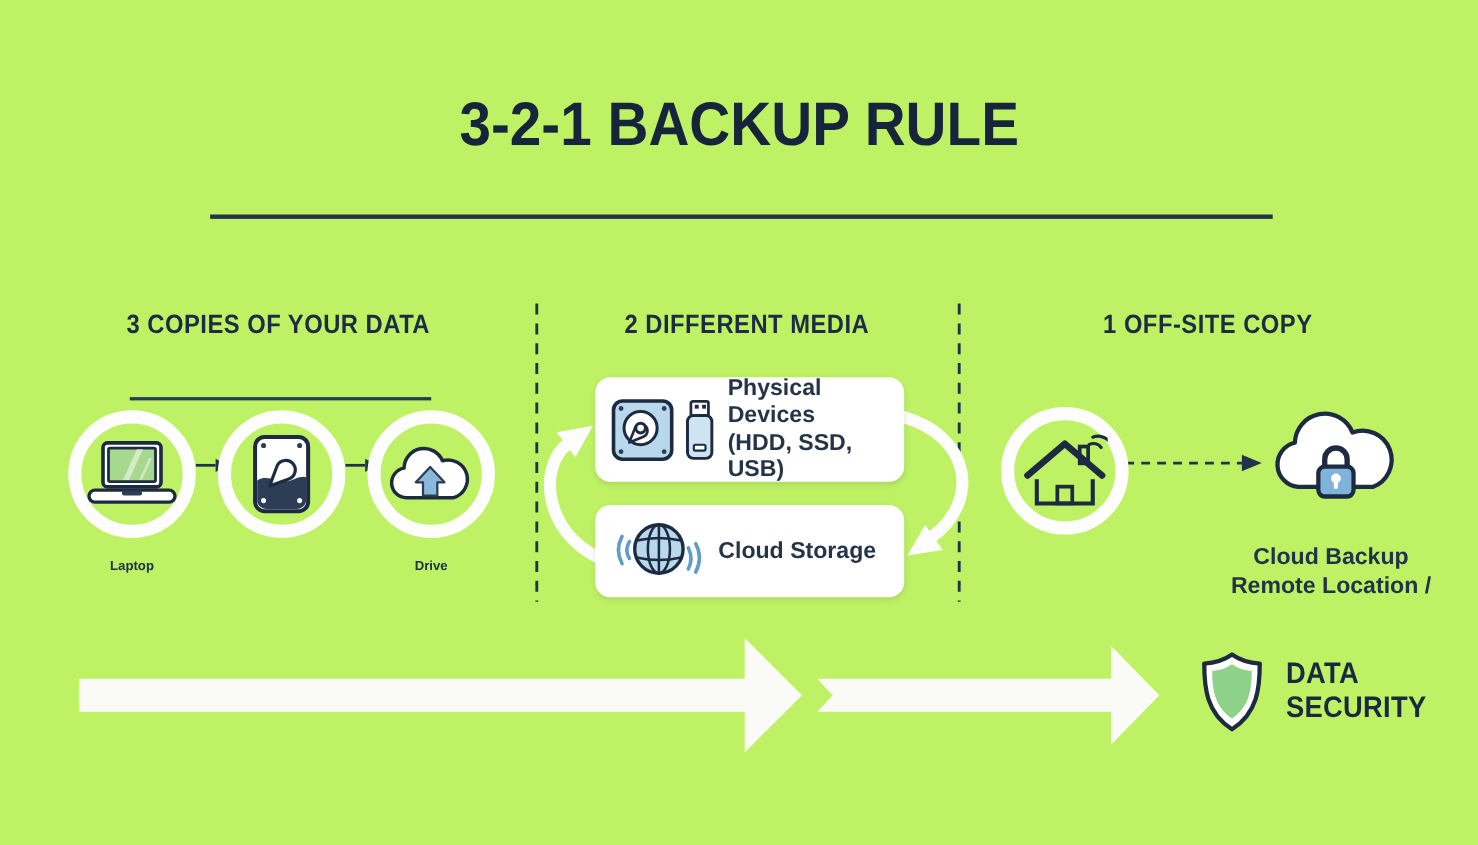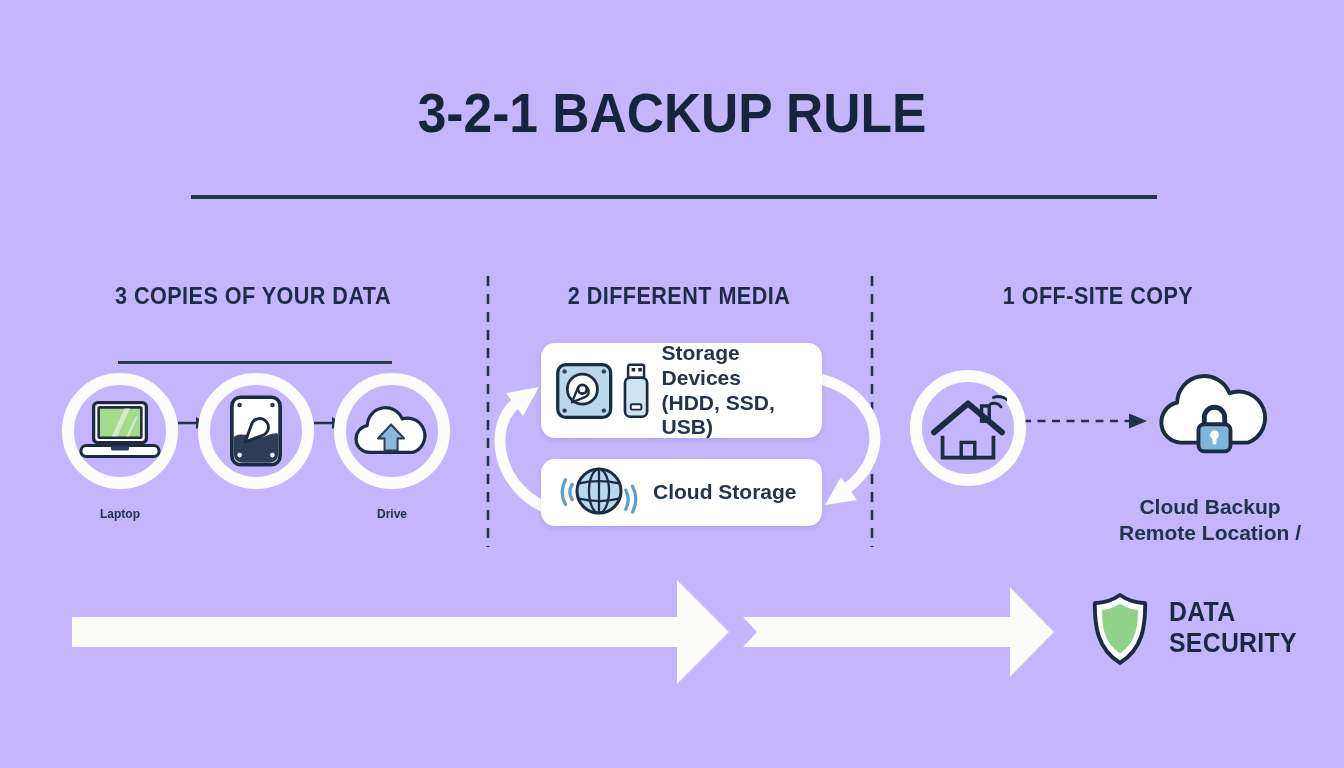--- a/index.html
+++ b/index.html
@@ -1,18 +1,18 @@
 <!DOCTYPE html>
 <html><head>
 <meta charset="utf-8">
 <style>
   html,body { margin:0; padding:0; background:#8fb6cc; }
   .canvas {
     position:relative; width:1344px; height:768px; overflow:hidden;
-    background:#c4b5fd;
+    background:#bef264;
     font-family:"Liberation Sans","DejaVu Sans",sans-serif;
     color:#1c2b42;
   }
   .abs { position:absolute; }
   .title {
     left:0; top:80px; width:100%; text-align:center;
     font-size:56px; font-weight:bold; letter-spacing:0px; color:#16253b;
     transform:scaleX(.92);
   }
   .title-rule { left:191px; top:195px; width:966px; height:3.5px; background:#233449; }
@@ -38,21 +38,21 @@
   }
   .label-laptop { left:50px;  width:140px; }
   .label-drive  { left:166px; width:180px; }
   .label-cloud  { left:322px; width:140px; }
   .card {
     position:absolute; left:541px; width:281px; background:#ffffff; border-radius:14px;
     box-shadow:0 2px 5px rgba(30,50,70,.12);
     display:flex; align-items:center; padding-left:14px; box-sizing:border-box;
   }
   .card-physical { top:343px; height:95px; }
-  .card-cloud    { top:459px; height:67px; }
+  .card-cloud    { top:459px; height:84px; }
   .card-text { margin-left:10px; font-size:21px; font-weight:bold; color:#253449; line-height:1.18; }
   .offsite-label {
     left:1082px; top:494px; width:256px; text-align:center;
     font-size:21px; font-weight:bold; color:#22324a; line-height:1.25;
   }
   .footer-label {
     left:1169px; top:597px; font-size:27px; font-weight:bold; color:#1a2940;
     line-height:1.14; letter-spacing:.3px; transform:scaleX(.92); transform-origin:left center;
     white-space:nowrap;
   }
@@ -151,21 +151,21 @@
       <circle cx="53.5" cy="53.5" r="2.4" fill="#2c3d55"></circle>
     </svg>
     <svg width="32" height="60" viewBox="0 0 34 62" style="margin-left:8px">
       <rect x="8" y="1.5" width="18" height="15" rx="2" fill="#ffffff" stroke="#1c2b42" stroke-width="2.8"></rect>
       <rect x="12" y="5" width="4" height="4" fill="#1c2b42"></rect>
       <rect x="19.5" y="5" width="4" height="4" fill="#1c2b42"></rect>
       <rect x="4.5" y="16" width="25" height="44" rx="6" fill="#cfe4f3" stroke="#1c2b42" stroke-width="3"></rect>
       <rect x="11" y="46" width="12" height="6" rx="1.5" fill="#ffffff" stroke="#1c2b42" stroke-width="2.2"></rect>
     </svg>
     <div class="card-text">
-      <div>Storage Devices</div>
+      <div>Physical Devices</div>
       <div>(HDD, SSD, USB)</div>
     </div>
   </div>
 
   <div class="card card-cloud">
     <svg width="88" height="60" viewBox="0 0 92 62">
       <path d="M11 17 Q4 30 11 43" fill="none" stroke="#5f9cc7" stroke-width="3.4" stroke-linecap="round"></path>
       <path d="M18 22 Q13 30 18 38" fill="none" stroke="#5f9cc7" stroke-width="3.4" stroke-linecap="round"></path>
       <circle cx="46" cy="29" r="23" fill="#b9d8ec" stroke="#1c2b42" stroke-width="3.2"></circle>
       <ellipse cx="46" cy="29" rx="10.5" ry="23" fill="none" stroke="#1c2b42" stroke-width="2.4"></ellipse>

